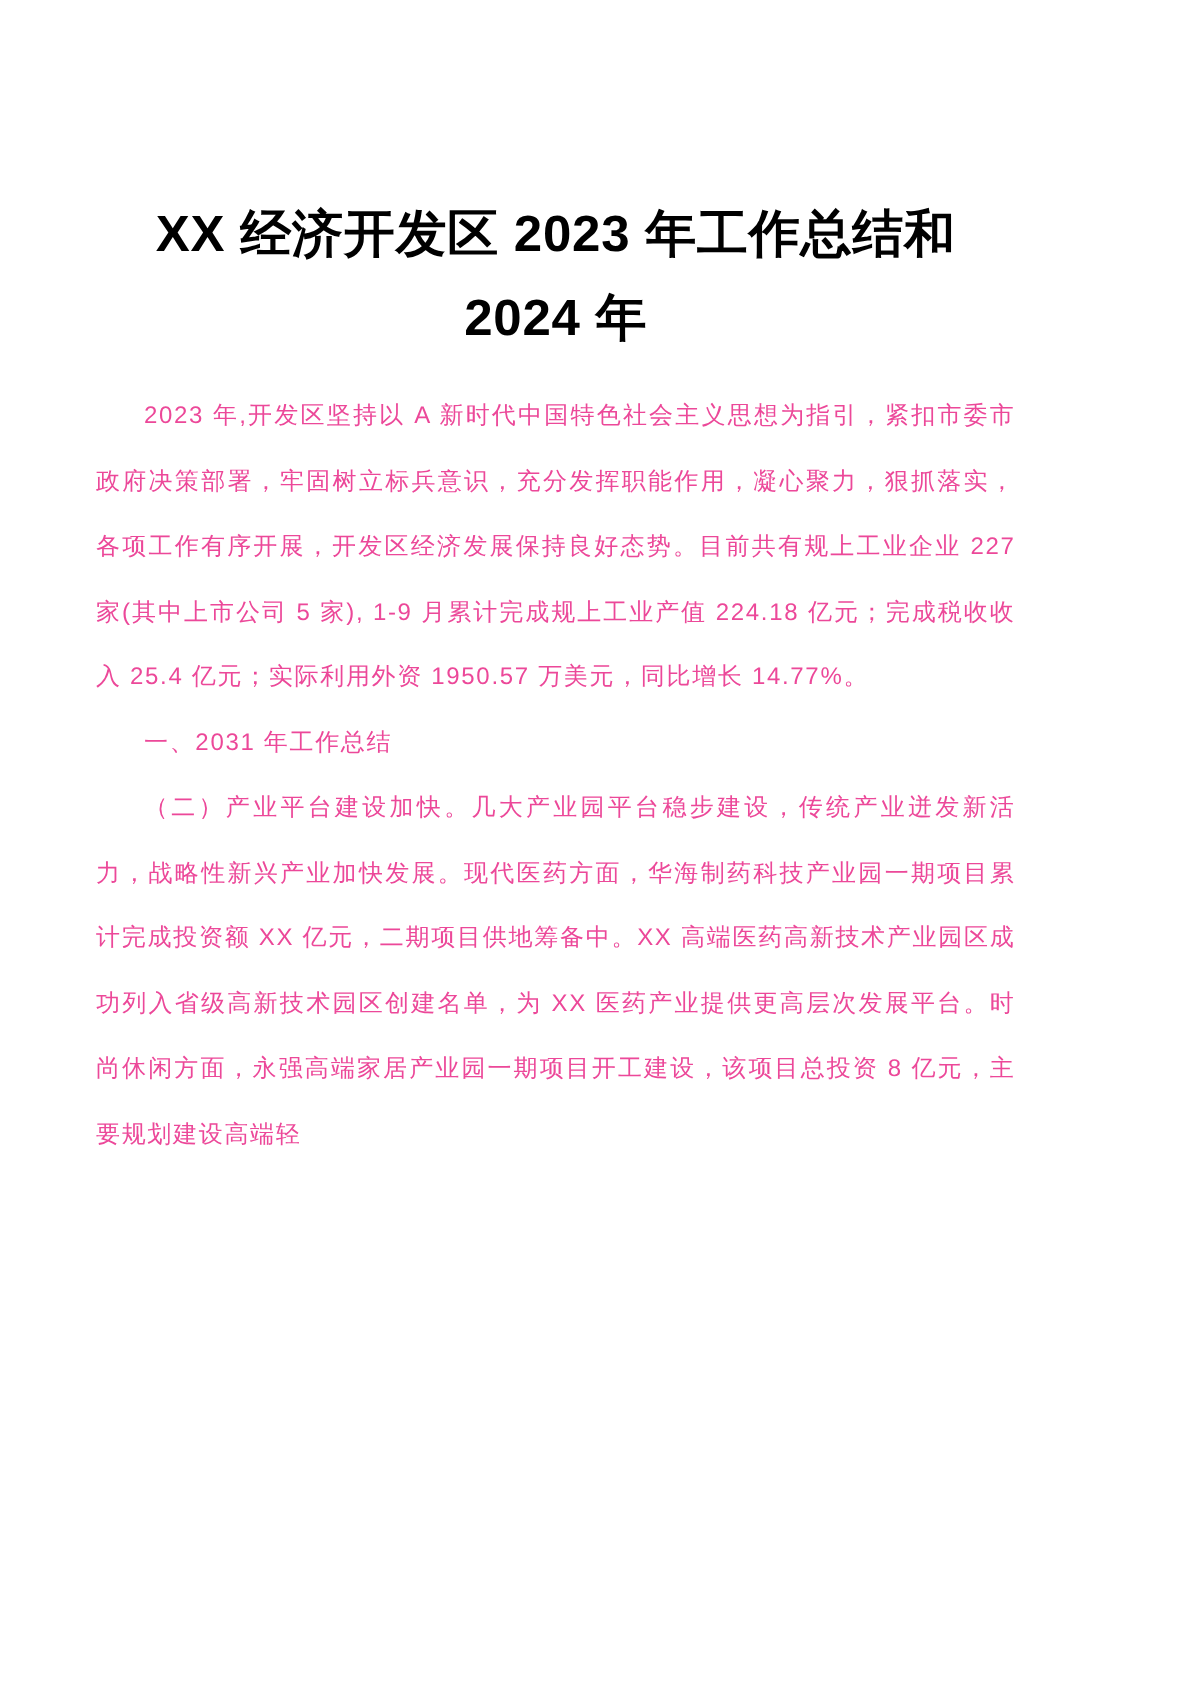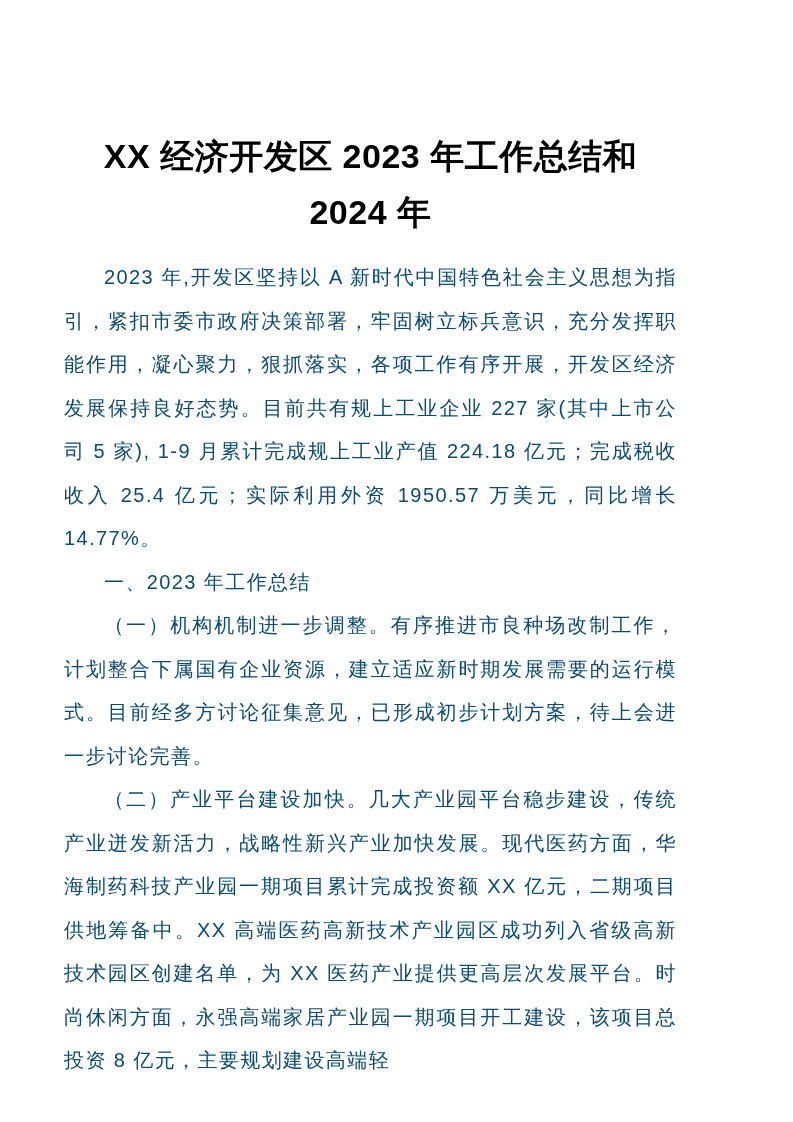--- a/index.html
+++ b/index.html
@@ -26,39 +26,38 @@
     font-size: 34px;
     line-height: 56px;
     color: #000000;
     letter-spacing: 0.5px;
   }
   .doc-title .title-line {
     display: block;
   }
   .body-text p {
     margin: 0;
-    font-size: 20px;
+    font-size: 16px;
     line-height: 43.5px;
     text-indent: 2em;
     text-align: justify;
     text-justify: inter-character;
     letter-spacing: 0.07em;
-    color: #0c4a6e;
+    color: #ec4899;
     font-weight: normal;
   }
 </style>
 </head>
 <body>
 
 <div class="page">
 
   <h1 class="doc-title">
     <span class="title-line">XX 经济开发区 2023 年工作总结和 2024 年</span>
   </h1>
 
   <div class="body-text">
     <p>2023 年,开发区坚持以 A 新时代中国特色社会主义思想为指引，紧扣市委市政府决策部署，牢固树立标兵意识，充分发挥职能作用，凝心聚力，狠抓落实，各项工作有序开展，开发区经济发展保持良好态势。目前共有规上工业企业 227 家(其中上市公司 5 家), 1-9 月累计完成规上工业产值 224.18 亿元；完成税收收入 25.4 亿元；实际利用外资 1950.57 万美元，同比增长 14.77%。</p>
-    <p>一、2023 年工作总结</p>
-    <p>（一）机构机制进一步调整。有序推进市良种场改制工作，计划整合下属国有企业资源，建立适应新时期发展需要的运行模式。目前经多方讨论征集意见，已形成初步计划方案，待上会进一步讨论完善。</p>
+    <p>一、2031 年工作总结</p>
     <p>（二）产业平台建设加快。几大产业园平台稳步建设，传统产业迸发新活力，战略性新兴产业加快发展。现代医药方面，华海制药科技产业园一期项目累计完成投资额 XX 亿元，二期项目供地筹备中。XX 高端医药高新技术产业园区成功列入省级高新技术园区创建名单，为 XX 医药产业提供更高层次发展平台。时尚休闲方面，永强高端家居产业园一期项目开工建设，该项目总投资 8 亿元，主要规划建设高端轻</p>
   </div>
 
 </div>
 
 </body></html>

